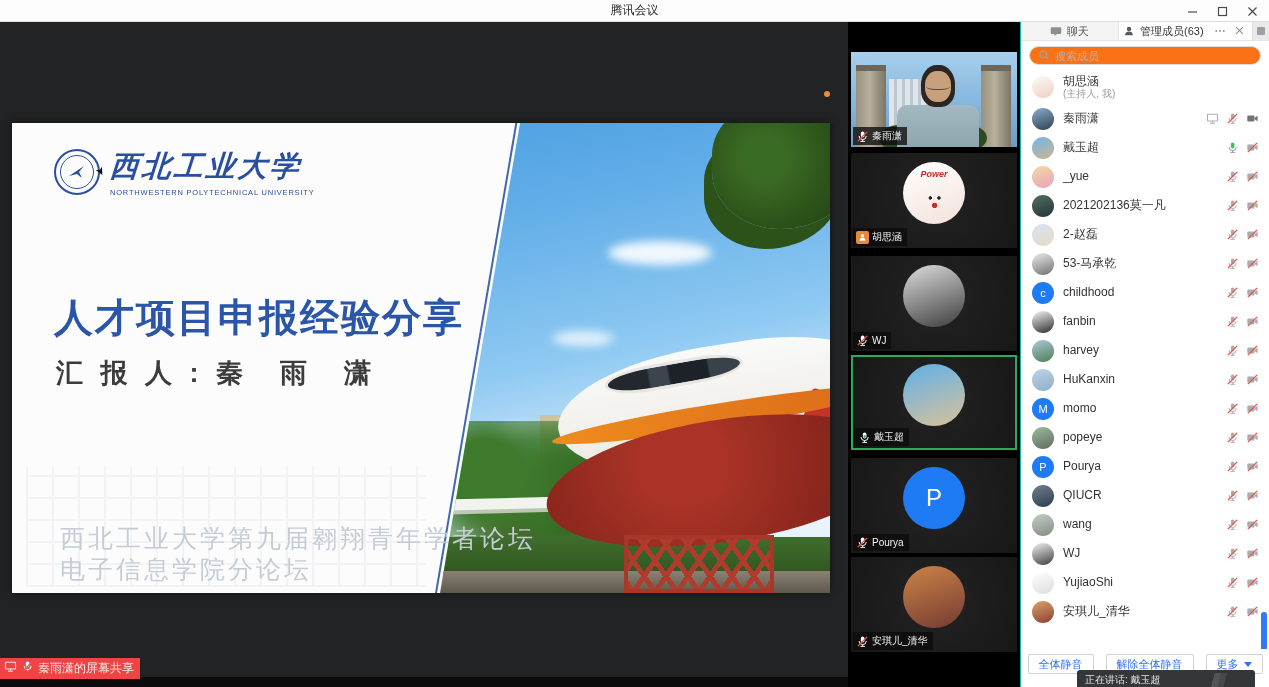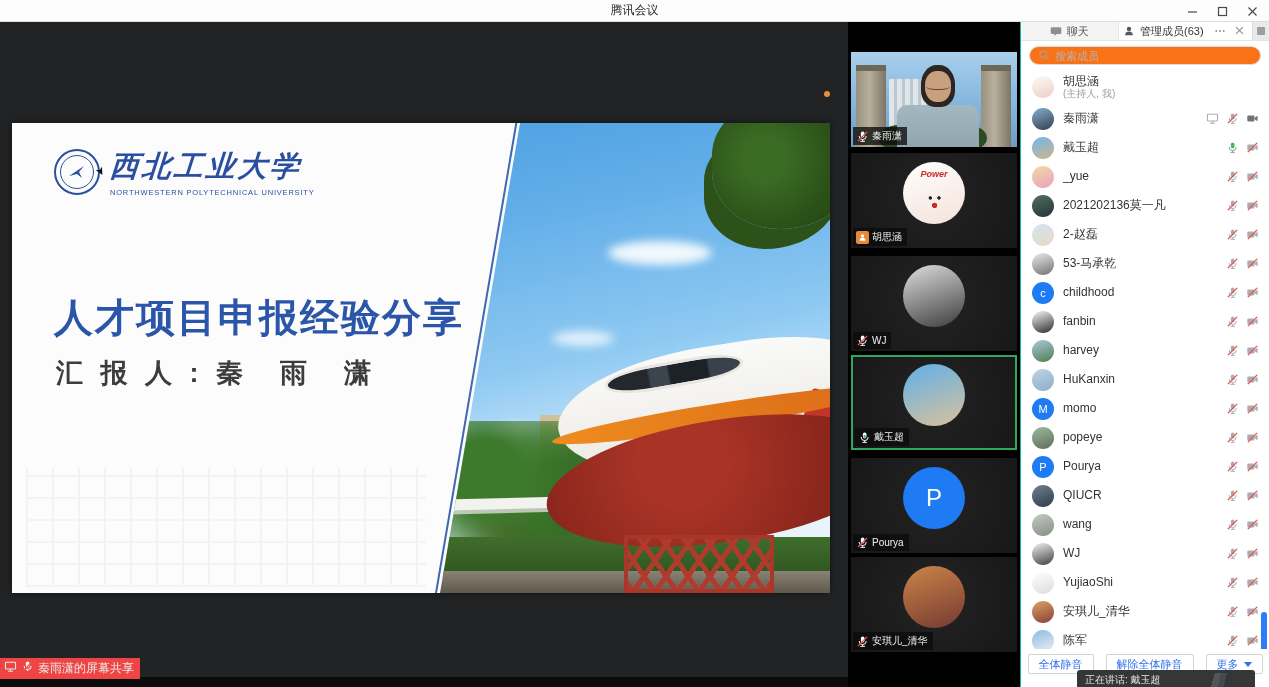--- a/index.html
+++ b/index.html
@@ -185,20 +185,24 @@
       </div>
       <div class="logo-text">
         <div class="cn">西北工业大学</div>
         <div class="en">NORTHWESTERN POLYTECHNICAL UNIVERSITY</div>
       </div>
     </div>
     <span class="cursor"></span>
 
     <div class="slide-title">人才项目申报经验分享</div>
     <div class="slide-presenter">汇 报 人 : 秦　雨　潇</div>
+    <div class="slide-footer">
+      <div>西北工业大学第九届翱翔青年学者论坛</div>
+      <div>电子信息学院分论坛</div>
+    </div>
   </div>
 
   <div class="marker-dot"></div>
   <div class="bottom-strip"></div>
 
   <div class="share-label">
     <span class="ricon">
       <svg viewBox="0 0 16 16" width="13" height="13">
           <rect x="1.8" y="2.8" width="12.4" height="8.2" rx="1" fill="none" stroke="#e8e8e8" stroke-width="1.3"></rect>
           <line x1="8" y1="11" x2="8" y2="13.2" stroke="#e8e8e8" stroke-width="1.3"></line>
@@ -817,44 +821,20 @@
           </span>
           <span class="ricon">
             <svg viewBox="0 0 16 16" width="13" height="13">
               <rect x="1.6" y="4.2" width="8.8" height="7.6" rx="1.4" fill="#a9adb3"></rect>
               <path d="M10.6 7.2 14.3 4.6v6.8l-3.7-2.6z" fill="#a9adb3"></path>
               <line x1="2.3" y1="13.7" x2="13.7" y2="2.3" stroke="#e4574a" stroke-width="1.7"></line>
             </svg>
           </span>
         </div>
       </div>
-      <div class="member-row">
-        <div class="m-avatar" style="background: linear-gradient(160deg, rgb(140, 188, 228), rgb(236, 237, 242));"></div>
-        <div class="m-texts">
-          <span class="m-name">陈军</span>
-        </div>
-        <div class="row-icons">
-          <span class="ricon">
-            <svg viewBox="0 0 16 16" width="13" height="13">
-              <rect x="6" y="1.8" width="4.4" height="7.4" rx="2.2" fill="#a9adb3"></rect>
-              <path d="M3.8 7.4a4.4 4.4 0 0 0 8.8 0" fill="none" stroke="#a9adb3" stroke-width="1.2"></path>
-              <line x1="8.2" y1="11.8" x2="8.2" y2="13.6" stroke="#a9adb3" stroke-width="1.2"></line>
-              <line x1="5.4" y1="14" x2="11" y2="14" stroke="#a9adb3" stroke-width="1.2"></line>
-              <line x1="2.3" y1="13.7" x2="13.7" y2="2.3" stroke="#e4574a" stroke-width="1.7"></line>
-            </svg>
-          </span>
-          <span class="ricon">
-            <svg viewBox="0 0 16 16" width="13" height="13">
-              <rect x="1.6" y="4.2" width="8.8" height="7.6" rx="1.4" fill="#a9adb3"></rect>
-              <path d="M10.6 7.2 14.3 4.6v6.8l-3.7-2.6z" fill="#a9adb3"></path>
-              <line x1="2.3" y1="13.7" x2="13.7" y2="2.3" stroke="#e4574a" stroke-width="1.7"></line>
-            </svg>
-          </span>
-        </div>
-      </div>
     </div>
 
   <div class="panel-scrollbar"></div>
 
   <div class="panel-footer">
     <button class="pf-btn">
         <span>全体静音</span>
       </button>
     <button class="pf-btn">
         <span>解除全体静音</span>

